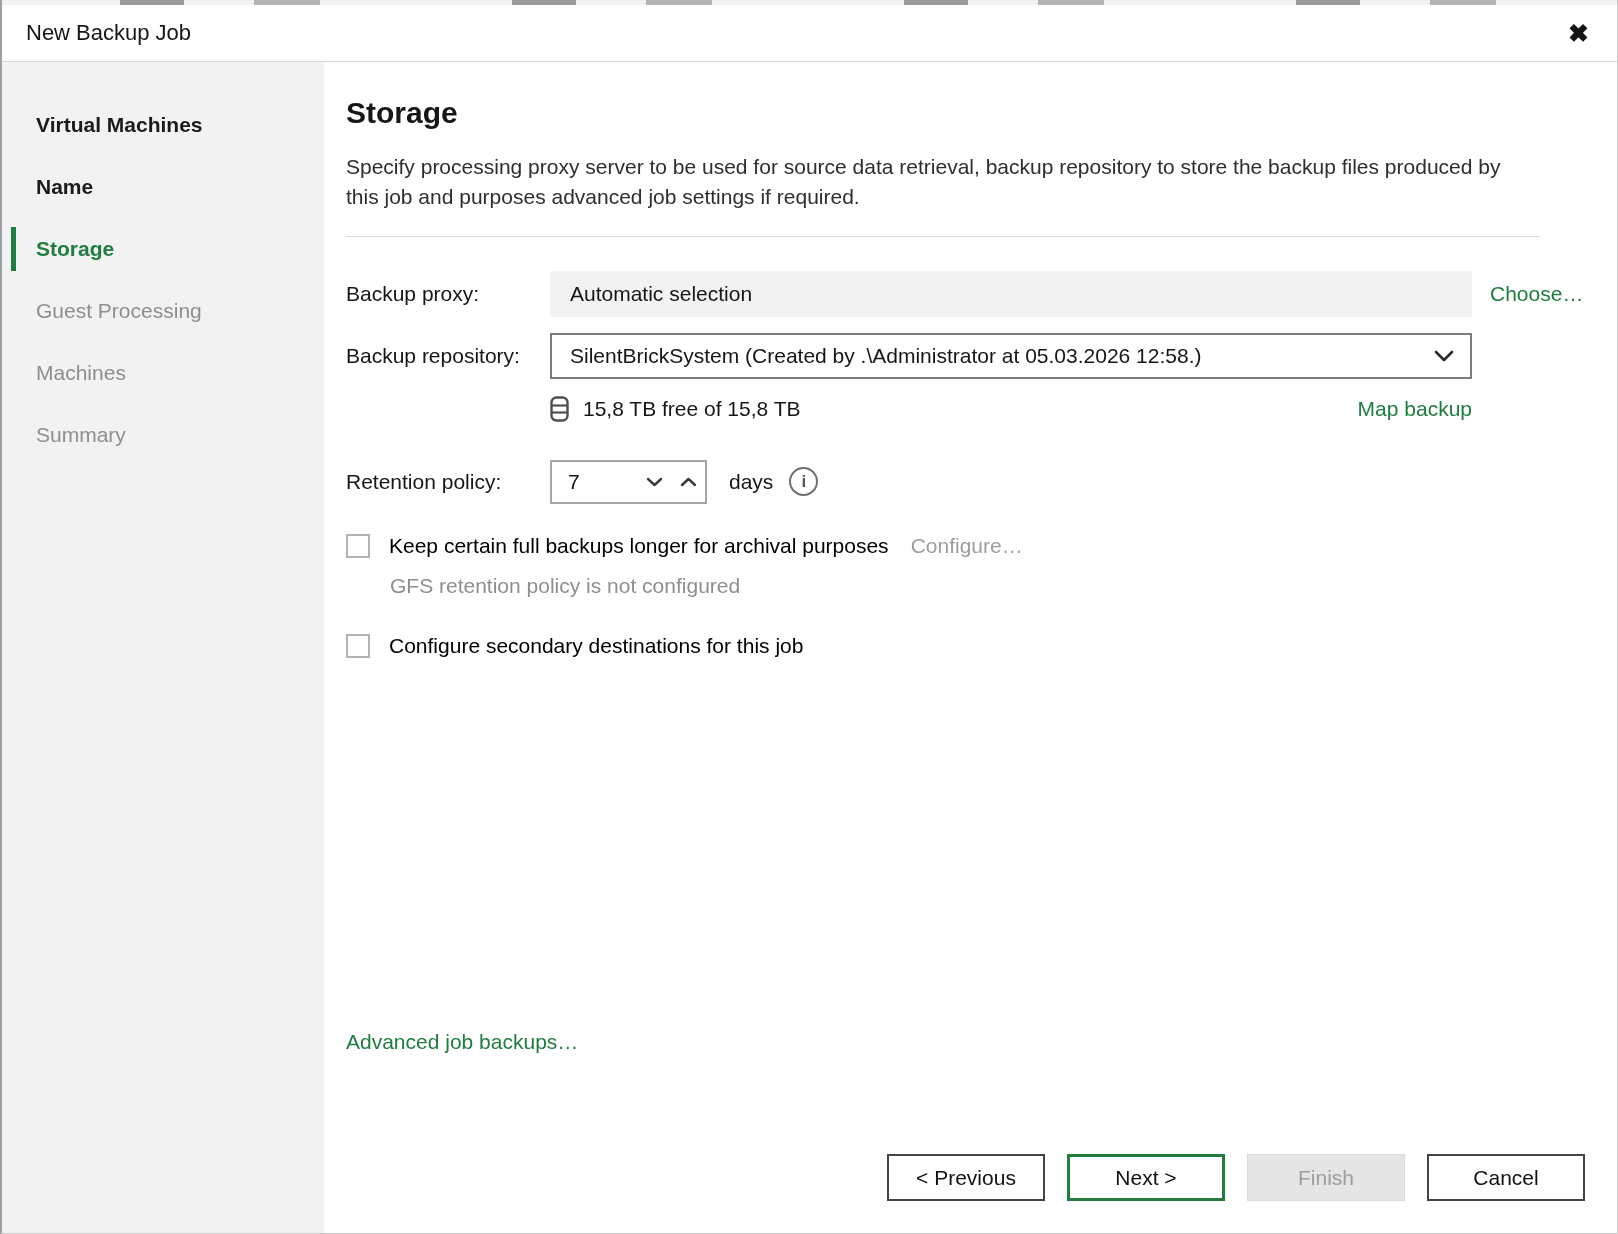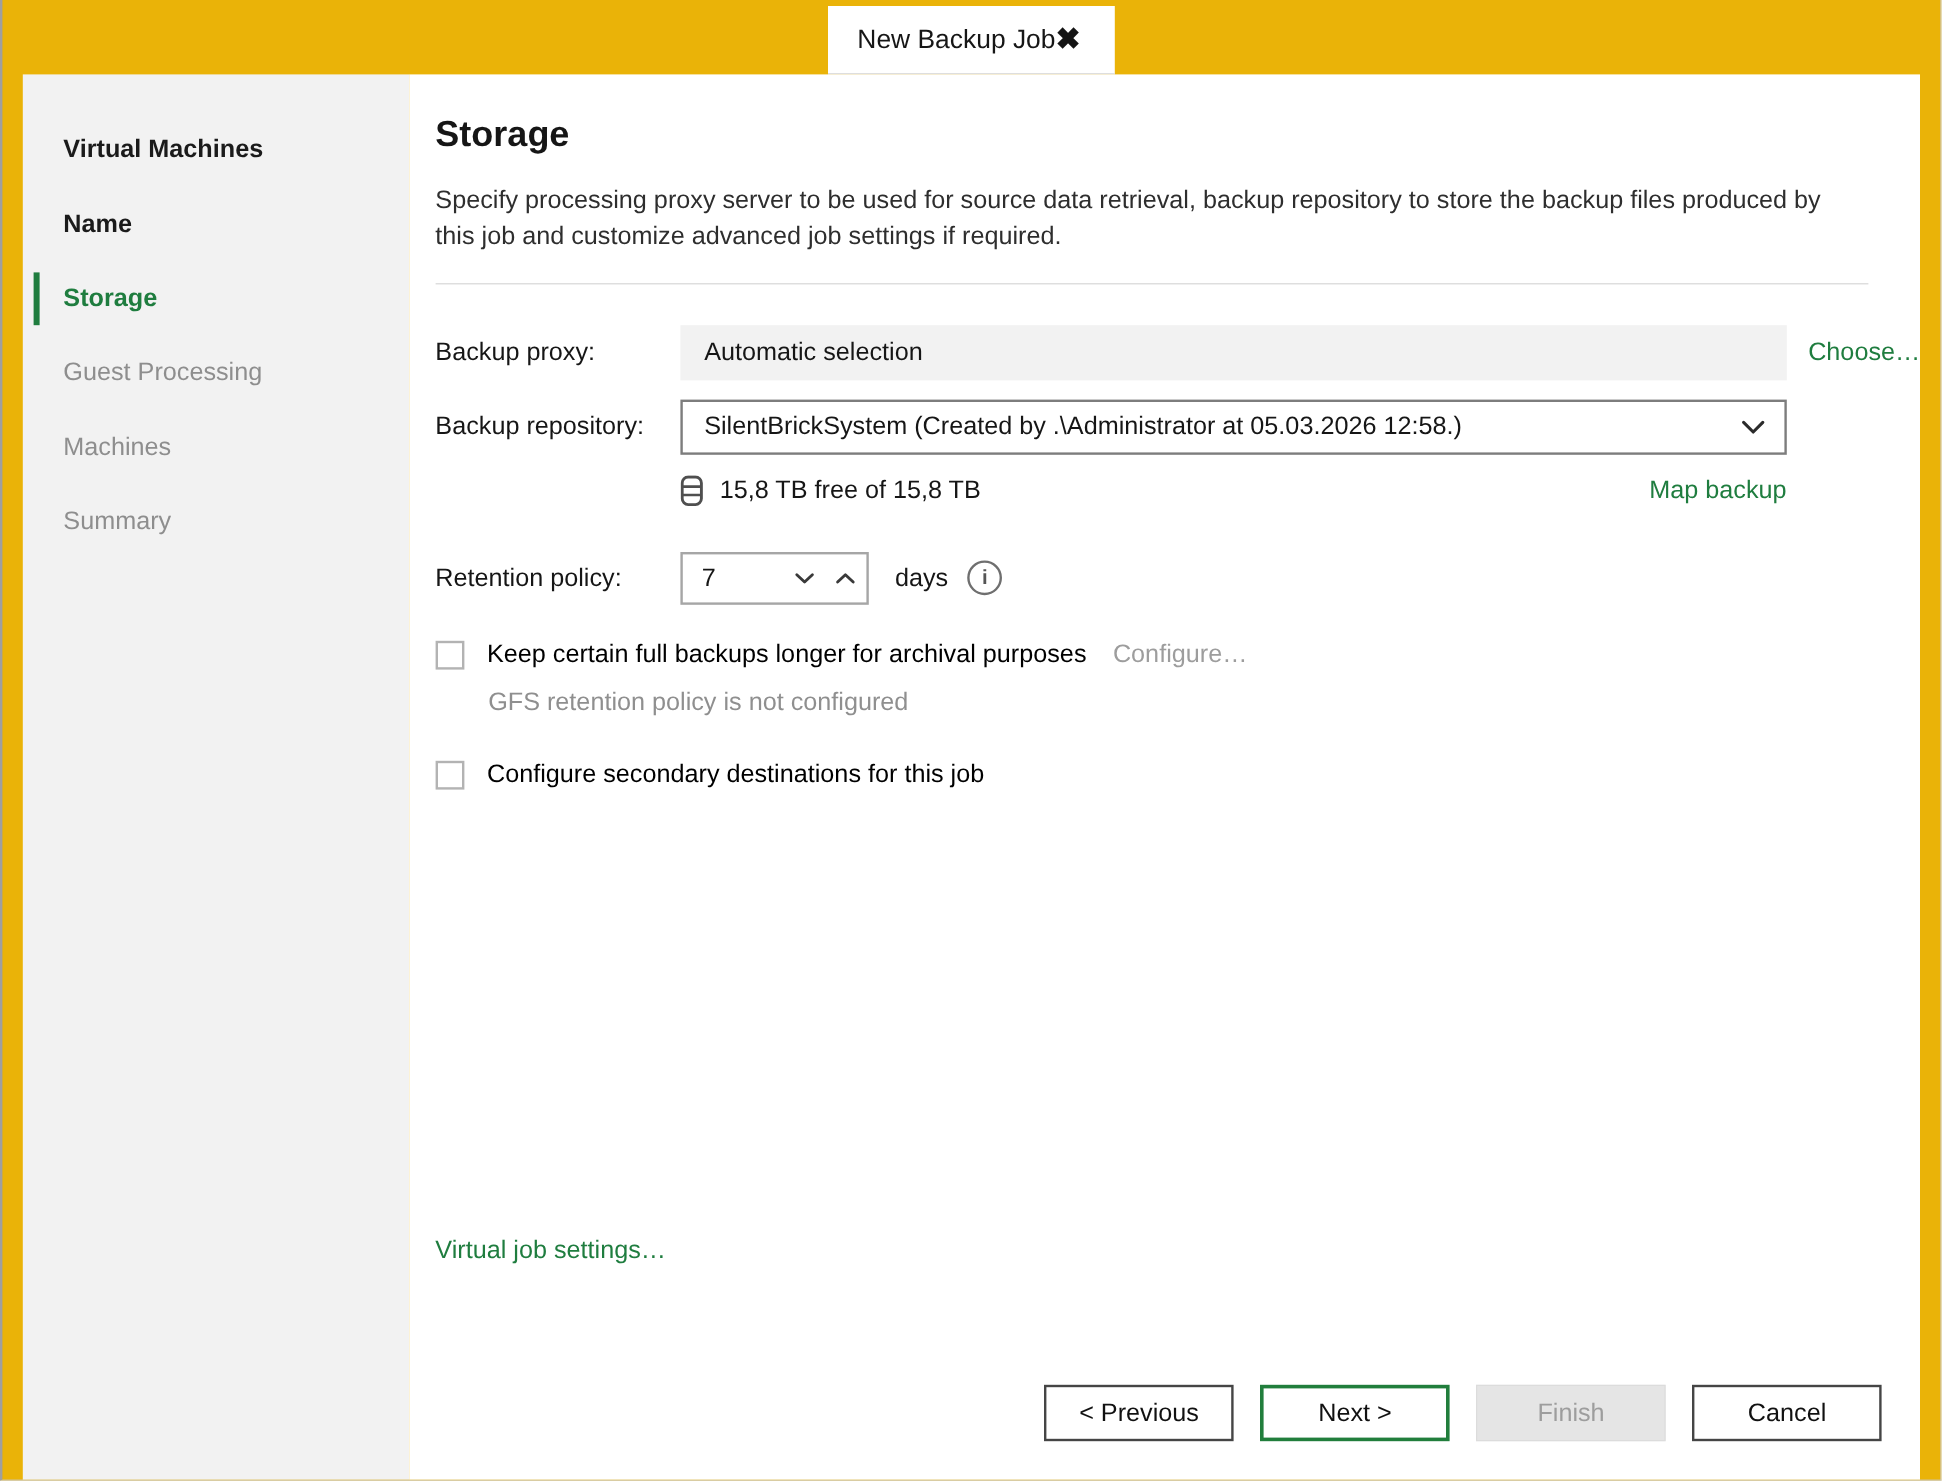--- a/index.html
+++ b/index.html
@@ -1,20 +1,20 @@
 <!DOCTYPE html>
 <html><head>
 <meta charset="utf-8">
 <style>
   * { margin:0; padding:0; box-sizing:border-box; }
   html,body { width:1618px; height:1234px; overflow:hidden;
               font-family:"Liberation Sans", sans-serif; background:#fff; }
   .dialog { width:1618px; height:1234px; display:flex; flex-direction:column;
             background:#eab308; border-left:2px solid #9f9f9f;
-            border-right:1px solid #c9c9c9; border-bottom:1px solid #c9c9c9;align-items:center; }
+            border-right:1px solid #c9c9c9; border-bottom:1px solid #c9c9c9; }
   .top-strip { height:5px; flex:0 0 auto;
     background:repeating-linear-gradient(90deg,#f2f2f2 0 118px,#9b9b9b 118px 182px,#f2f2f2 182px 252px,#b4b4b4 252px 318px,#f2f2f2 318px 392px); }
   .titlebar { height:57px; flex:0 0 auto; display:flex; align-items:center;
               padding:0 28px 0 24px; border-bottom:1px solid #d6d6d6; background:#fff; }
   .title { font-size:22px; color:#161616; }
   .close { margin-left:auto; font-size:25px; font-weight:700; color:#141414; line-height:1; cursor:pointer; }
   .bodyrow { flex:1; display:flex; min-height:0; }
 
   
   .sidebar { width:322px; flex:0 0 auto; background:#f2f2f2; padding-top:32px; }
@@ -108,21 +108,21 @@
       <div class="step todo">
           <span>Machines</span>
         </div>
       <div class="step todo">
           <span>Summary</span>
         </div>
     </div>
 
     <div class="main">
       <h1>Storage</h1>
-      <div class="desc">Specify processing proxy server to be used for source data retrieval, backup repository to store the backup files produced by this job and customize advanced job settings if required.</div>
+      <div class="desc">Specify processing proxy server to be used for source data retrieval, backup repository to store the backup files produced by this job and purposes advanced job settings if required.</div>
       <div class="divider"></div>
 
       <div class="frow row-proxy">
         <span class="flabel">Backup proxy:</span>
         <div class="field-ro">
           <span>Automatic selection</span>
         </div>
         <span class="link">Choose…</span>
       </div>
 
@@ -176,21 +176,21 @@
       </div>
       <div class="note">GFS retention policy is not configured</div>
 
       <div class="row-check row-check2">
         <span class="cbox"></span>
         <span class="cbl">Configure secondary destinations for this job</span>
       </div>
 
       <div class="spacer"></div>
 
-      <span class="link advanced">Virtual job settings…</span>
+      <span class="link advanced">Advanced job backups…</span>
 
       <div class="footer">
         <button class="btn btn-normal">&lt; Previous</button>
         <button class="btn btn-primary">Next &gt;</button>
         <button class="btn btn-disabled" disabled="">Finish</button>
         <button class="btn btn-normal">Cancel</button>
       </div>
     </div>
   </div>
 </div>

